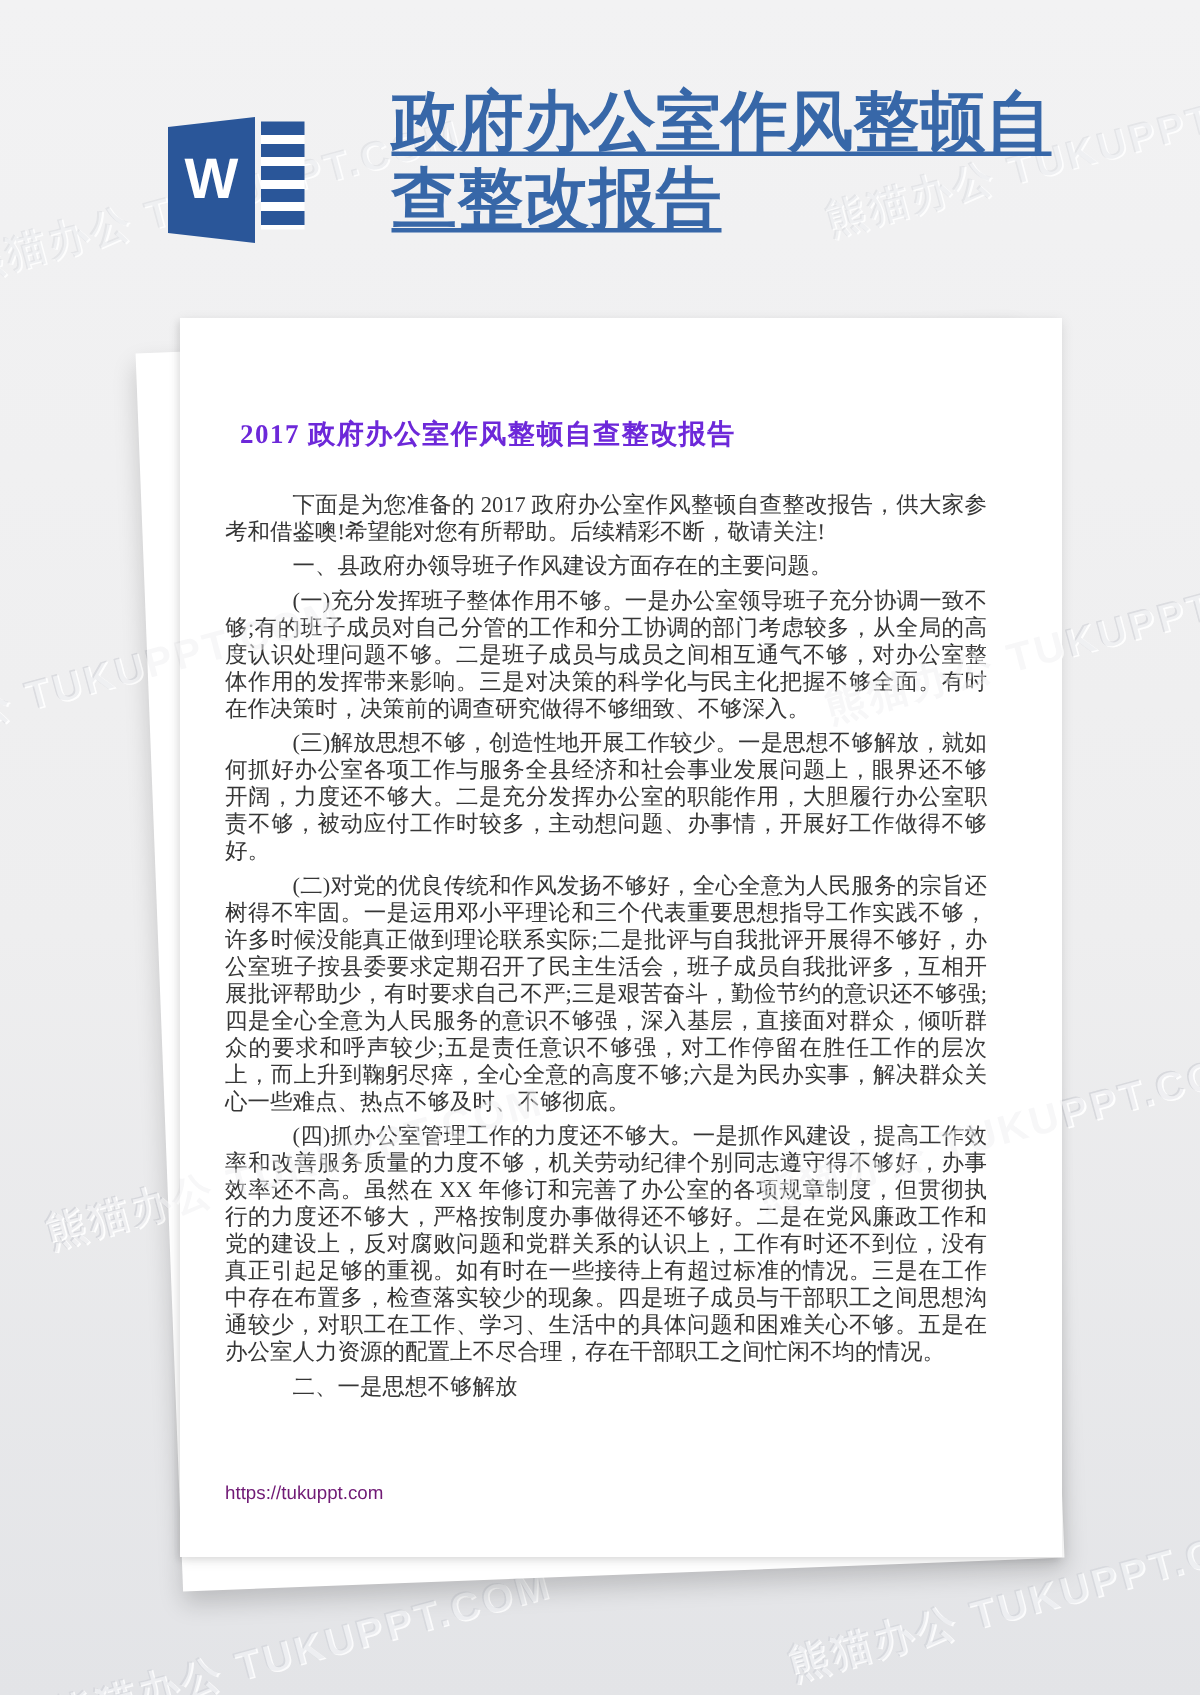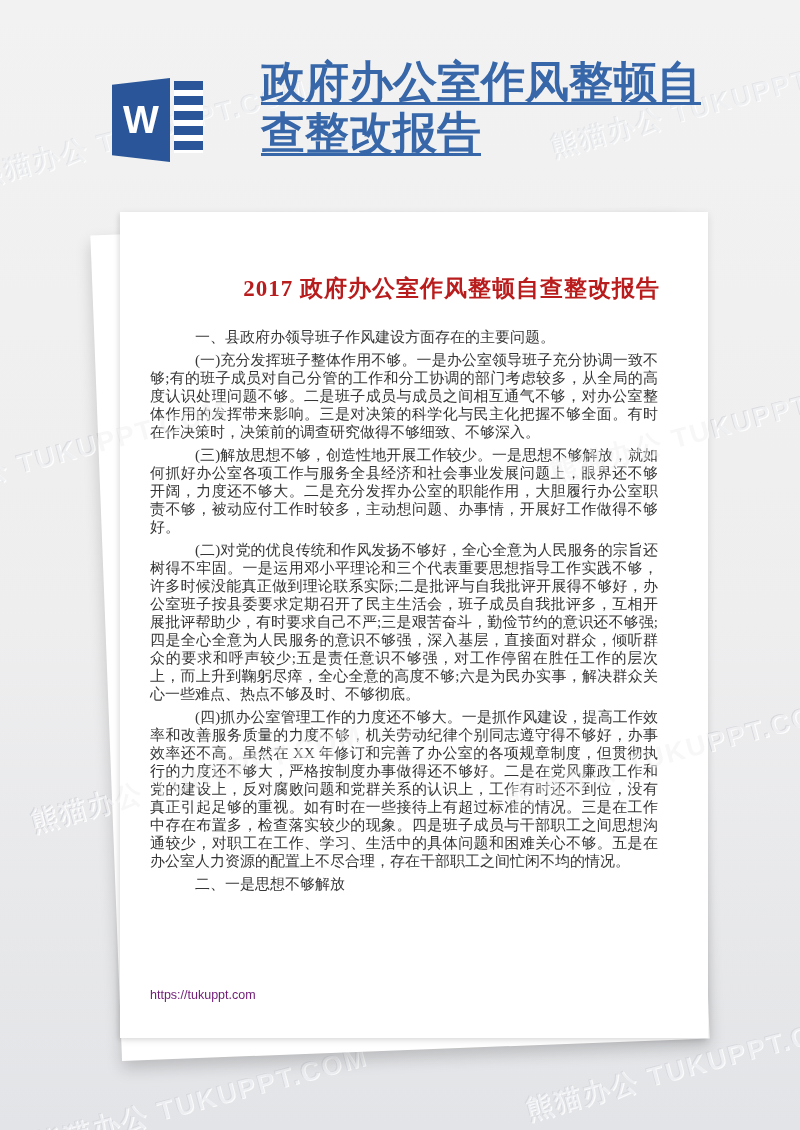--- a/index.html
+++ b/index.html
@@ -54,23 +54,22 @@
   }
   .sheet-front{
     z-index:5;
     box-shadow:-2px 2px 4px rgba(0,0,0,0.06),0 2px 8px rgba(0,0,0,0.10);
   }
 
   
   .doc-title{
     margin:62px 48px 0 40px;
     font-family:"Liberation Serif","DejaVu Serif",serif;
-    font-size:23px;line-height:30px;font-weight:bold;color:#b91c1c;
+    font-size:18px;line-height:30px;font-weight:bold;color:#6d28d9;
     letter-spacing:1px;
-    text-align:right;
   }
   .doc-body{margin:24px 50px 0 30px;}
   .doc-body p{
     margin:0 0 5px 0;
     font-family:"Liberation Serif","DejaVu Serif",serif;
     font-size:15px;line-height:18px;color:#363636;
     text-align:justify;text-indent:3em;
   }
   .doc-footer{
     position:absolute;left:30px;top:776px;
@@ -102,20 +101,21 @@
       <div class="word-lines"></div>
     </div>
     <a class="header-title">政府办公室作风整顿自查整改报告</a>
   </div>
 
   <div class="sheet sheet-back"></div>
 
   <div class="sheet sheet-front">
     <h2 class="doc-title">2017 政府办公室作风整顿自查整改报告</h2>
     <div class="doc-body">
+      <p>下面是为您准备的 2017 政府办公室作风整顿自查整改报告，供大家参考和借鉴噢!希望能对您有所帮助。后续精彩不断，敬请关注!</p>
       <p>一、县政府办领导班子作风建设方面存在的主要问题。</p>
       <p>(一)充分发挥班子整体作用不够。一是办公室领导班子充分协调一致不够;有的班子成员对自己分管的工作和分工协调的部门考虑较多，从全局的高度认识处理问题不够。二是班子成员与成员之间相互通气不够，对办公室整体作用的发挥带来影响。三是对决策的科学化与民主化把握不够全面。有时在作决策时，决策前的调查研究做得不够细致、不够深入。</p>
       <p>(三)解放思想不够，创造性地开展工作较少。一是思想不够解放，就如何抓好办公室各项工作与服务全县经济和社会事业发展问题上，眼界还不够开阔，力度还不够大。二是充分发挥办公室的职能作用，大胆履行办公室职责不够，被动应付工作时较多，主动想问题、办事情，开展好工作做得不够好。</p>
       <p>(二)对党的优良传统和作风发扬不够好，全心全意为人民服务的宗旨还树得不牢固。一是运用邓小平理论和三个代表重要思想指导工作实践不够，许多时候没能真正做到理论联系实际;二是批评与自我批评开展得不够好，办公室班子按县委要求定期召开了民主生活会，班子成员自我批评多，互相开展批评帮助少，有时要求自己不严;三是艰苦奋斗，勤俭节约的意识还不够强;四是全心全意为人民服务的意识不够强，深入基层，直接面对群众，倾听群众的要求和呼声较少;五是责任意识不够强，对工作停留在胜任工作的层次上，而上升到鞠躬尽瘁，全心全意的高度不够;六是为民办实事，解决群众关心一些难点、热点不够及时、不够彻底。</p>
       <p>(四)抓办公室管理工作的力度还不够大。一是抓作风建设，提高工作效率和改善服务质量的力度不够，机关劳动纪律个别同志遵守得不够好，办事效率还不高。虽然在 XX 年修订和完善了办公室的各项规章制度，但贯彻执行的力度还不够大，严格按制度办事做得还不够好。二是在党风廉政工作和党的建设上，反对腐败问题和党群关系的认识上，工作有时还不到位，没有真正引起足够的重视。如有时在一些接待上有超过标准的情况。三是在工作中存在布置多，检查落实较少的现象。四是班子成员与干部职工之间思想沟通较少，对职工在工作、学习、生活中的具体问题和困难关心不够。五是在办公室人力资源的配置上不尽合理，存在干部职工之间忙闲不均的情况。</p>
       <p>二、一是思想不够解放</p>
     </div>
     <div class="doc-footer">https://tukuppt.com</div>
   </div>
 

